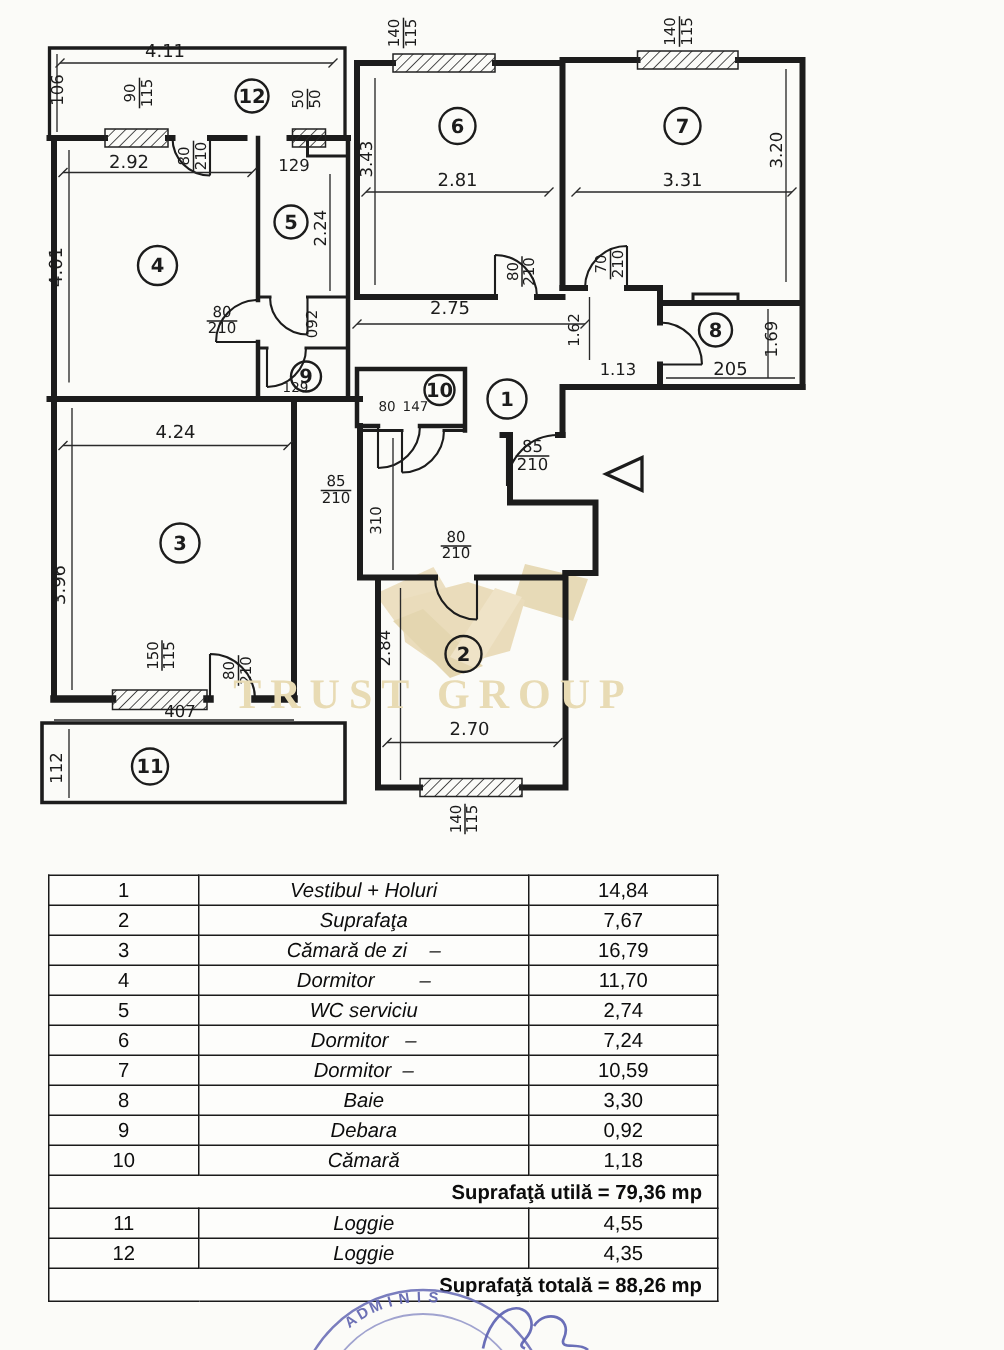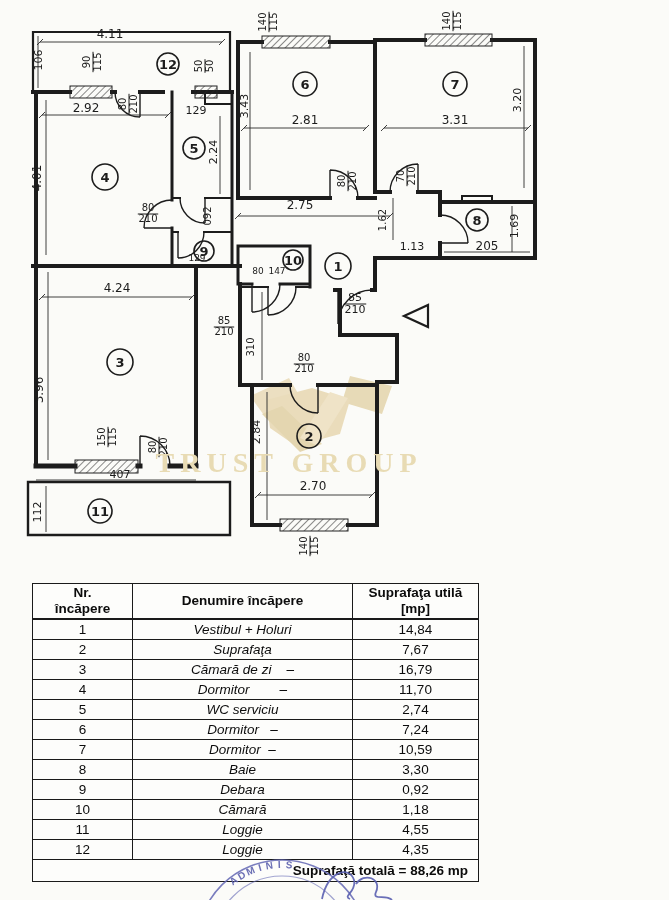--- a/index.html
+++ b/index.html
@@ -307,25 +307,20 @@
   <text id="wm-text" x="289" y="472" text-anchor="middle" font-family="Liberation Serif, serif" font-size="28" font-weight="bold" letter-spacing="6" fill="#e8dbb4">TRUST GROUP</text>
 </svg>
 
 <table id="areatable">
   <colgroup>
       <col style="width:100px">
       <col style="width:220px">
       <col style="width:126px">
     </colgroup>
   <tbody id="tbody-main">
-    <tr class="hdr">
-      <td><span>Nr.</span><br><span>încăpere</span></td>
-      <td>Denumire încăpere</td>
-      <td><span>Suprafaţa utilă</span><br><span>[mp]</span></td>
-    </tr>
   <tr>
         <td class="c1">1</td>
         <td class="c2">Vestibul + Holuri</td>
         <td class="c3">14,84</td>
       </tr>
       <tr>
         <td class="c1">2</td>
         <td class="c2">Suprafaţa</td>
         <td class="c3">7,67</td>
       </tr>
@@ -361,20 +356,23 @@
       </tr>
       <tr>
         <td class="c1">9</td>
         <td class="c2">Debara</td>
         <td class="c3">0,92</td>
       </tr>
       <tr>
         <td class="c1">10</td>
         <td class="c2">Cămară</td>
         <td class="c3">1,18</td>
+      </tr>
+      <tr class="summary">
+        <td colspan="3">Suprafaţă utilă = 79,36 mp</td>
       </tr>
       <tr>
         <td class="c1">11</td>
         <td class="c2">Loggie</td>
         <td class="c3">4,55</td>
       </tr>
       <tr>
         <td class="c1">12</td>
         <td class="c2">Loggie</td>
         <td class="c3">4,35</td>

